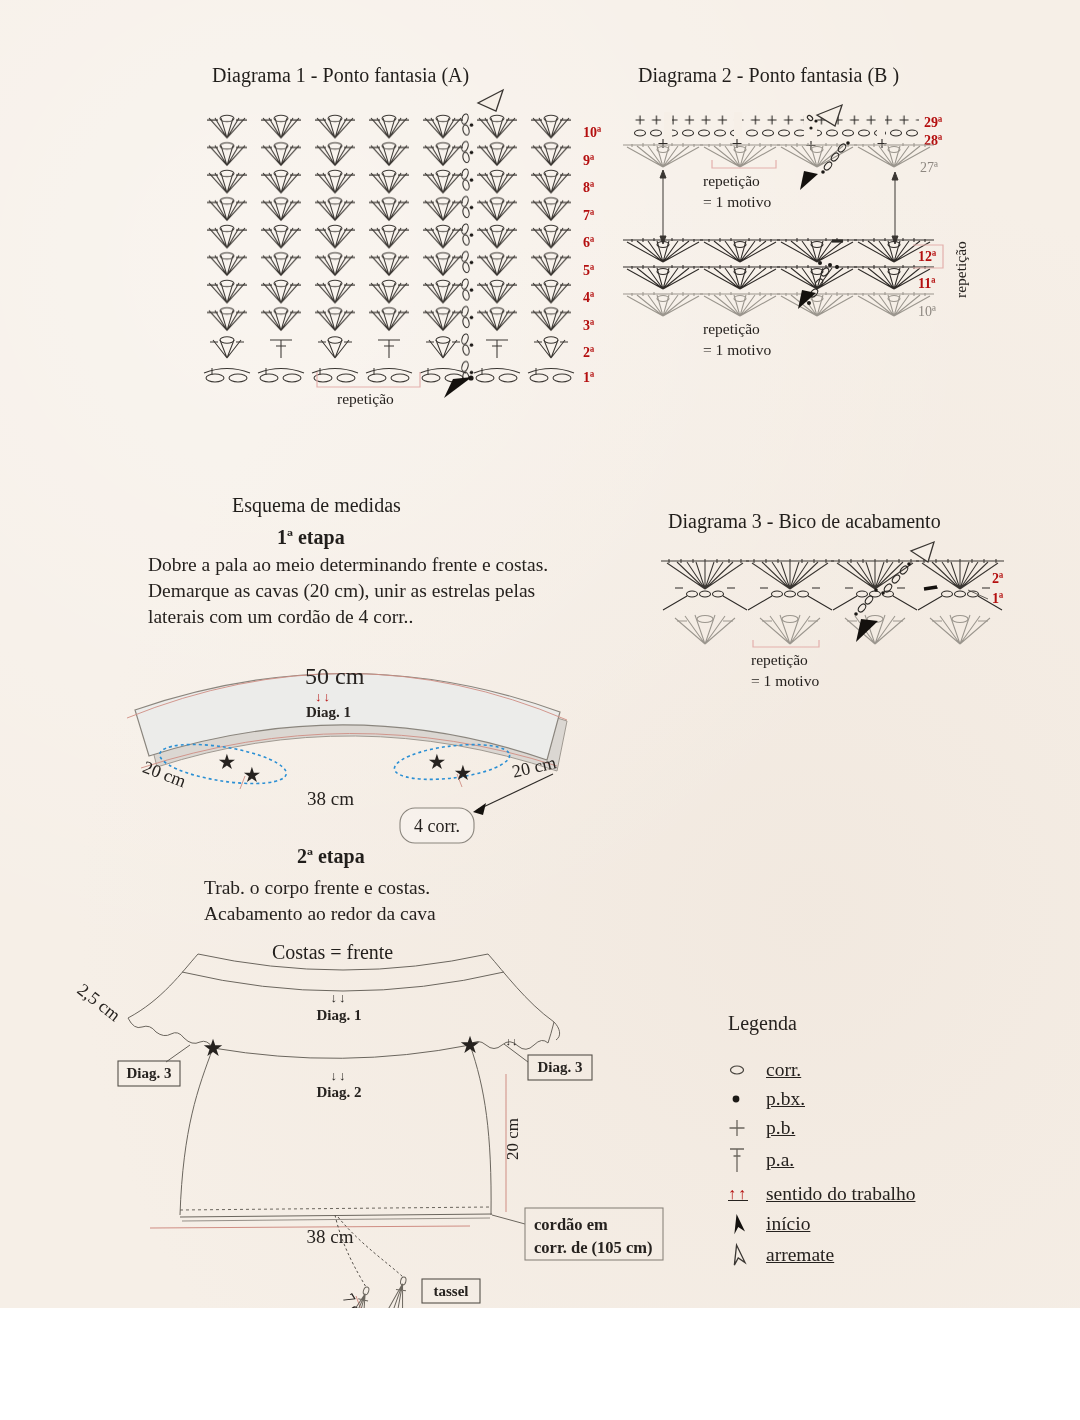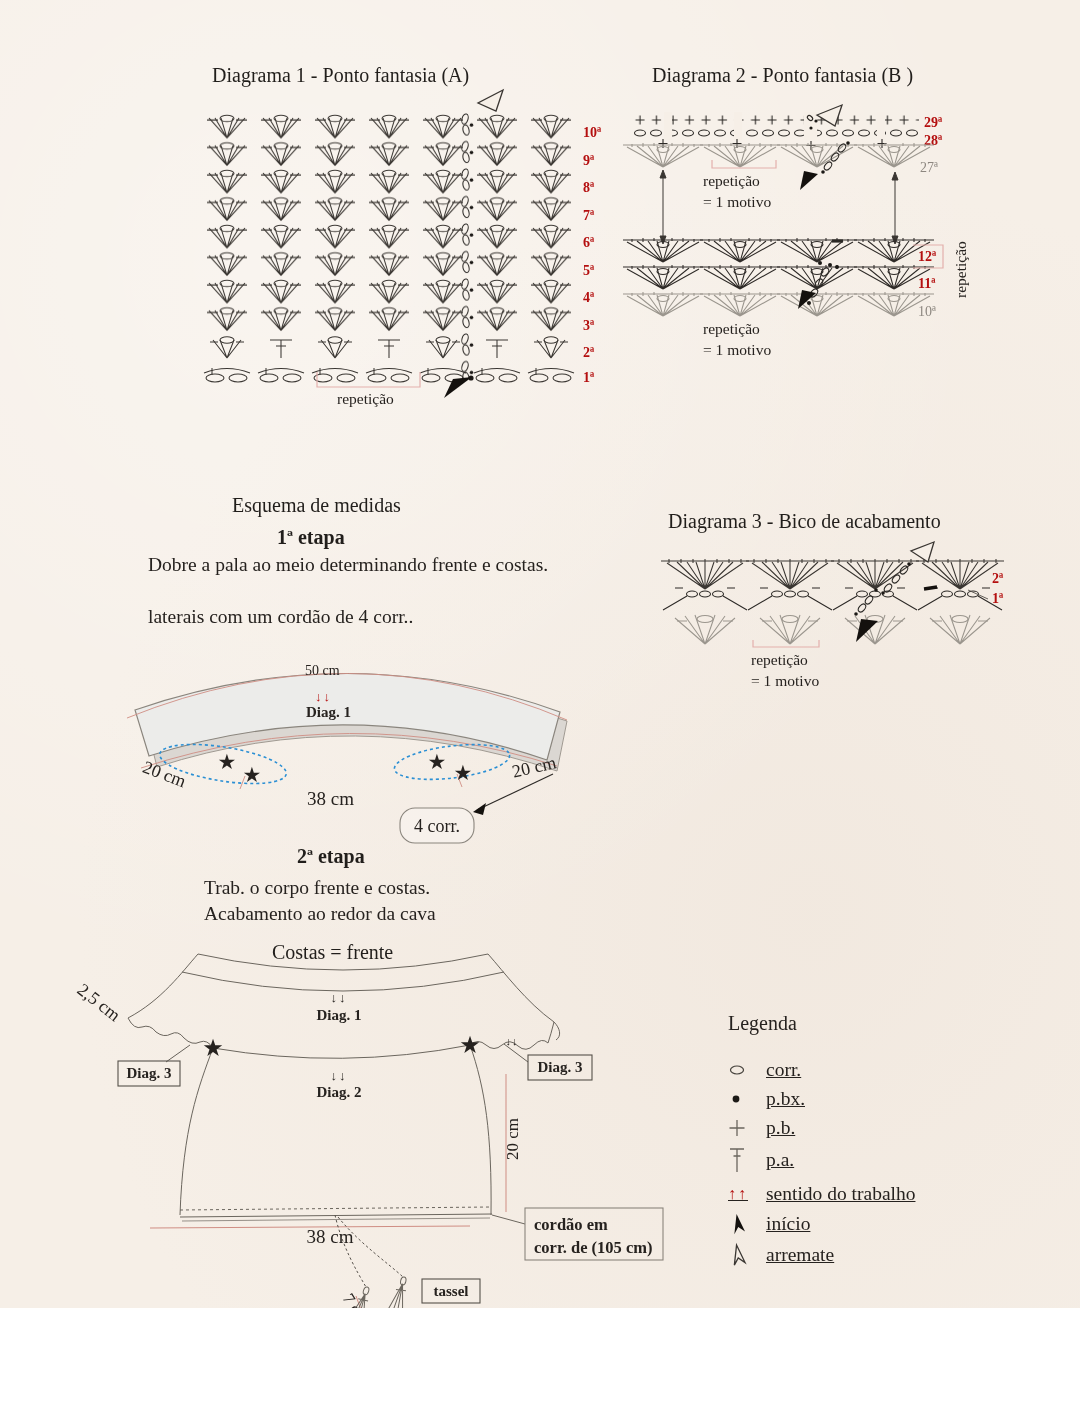--- a/index.html
+++ b/index.html
@@ -84,21 +84,21 @@
       <text class="rl" x="388" y="257">2ª</text>
       <text class="rl" x="388" y="282">1ª</text>
     </g>
     <path d="M122,272 v15 h103 v-15" stroke="#e3b0ac" fill="none" stroke-width="1.2"></path>
     <text class="cap" x="142" y="304">repetição</text>
     <circle cx="276" cy="278" r="2.6" fill="#1c1916"></circle>
     <polygon points="249,298 277,277 258,279" fill="#14110e"></polygon>
     <polygon points="308,-10 283,3 301,11" fill="#f6efe7" stroke="#3a3632" stroke-width="1.3"></polygon>
   </svg>
 
-  <div class="t ttl" style="left:652px;top:64px;">Diagrama 2 - Ponto fantasia (B )</div>
+  <div class="t ttl" style="left:638px;top:64px;">Diagrama 2 - Ponto fantasia (B )</div>
 
   <svg style="left:630px;top:100px;" width="430" height="280" viewBox="0 0 430 280">
     <defs>
       <pattern id="p2plus" width="16.5" height="12" x="2" y="14" patternUnits="userSpaceOnUse">
         <path d="M8,1.5 v9 M3.5,6 h9" stroke="#2c2926" stroke-width="1.1" fill="none"></path>
       </pattern>
       <pattern id="p2ch" width="16" height="10" x="2" y="28" patternUnits="userSpaceOnUse">
         <ellipse cx="8" cy="5" rx="5.5" ry="3" stroke="#2c2926" stroke-width="1.05" fill="none"></ellipse>
       </pattern>
       <g id="fanB" stroke-width="1.05" fill="none">
@@ -188,20 +188,21 @@
     <text class="rl" x="288" y="188">11ª</text>
     <text class="gl" x="288" y="216">10ª</text>
     <text class="cap" transform="translate(336,198) rotate(-90)">repetição</text>
     <text class="cap" x="73" y="234">repetição</text>
     <text class="cap" x="73" y="255">= 1 motivo</text>
   </svg>
 
   <div class="t ttl" style="left:232px;top:494px;">Esquema de medidas</div>
   <div class="t ttl b" style="left:277px;top:526px;">1ª etapa</div>
   <div class="t body-text" style="left:148px;top:552px;">Dobre a pala ao meio determinando frente e costas.</div>
+  <div class="t body-text" style="left:148px;top:578px;">Demarque as cavas (20 cm), unir as estrelas pelas</div>
   <div class="t body-text" style="left:148px;top:604px;">laterais com um cordão de 4 corr..</div>
 
   <div class="t ttl" style="left:668px;top:510px;">Diagrama 3 - Bico de acabamento</div>
 
   <svg style="left:650px;top:538px;" width="420" height="170" viewBox="0 0 420 170">
     <defs>
       <g id="fanC" stroke-width="1.05" fill="none">
         <path d="M-44,0 h88"></path>
         <path d="M-36,-2 v4 M-24,-2 v4 M-12,-2 v4 M0,-2 v4 M12,-2 v4 M24,-2 v4 M36,-2 v4"></path>
         <path d="M0,28 L-38,2 M0,28 L-28,1 M0,28 L-18,1 M0,28 L-9,1 M0,28 L0,2 M0,28 L9,1 M0,28 L18,1 M0,28 L28,1 M0,28 L38,2"></path>
@@ -277,21 +278,21 @@
       <text x="122" y="121">★</text>
       <text x="147" y="134">★</text>
       <text x="332" y="121">★</text>
       <text x="358" y="132">★</text>
     </g>
     <path d="M448,126 L372,162" stroke="#2c2926" stroke-width="1.1"></path>
     <polygon points="368,164 381,155 378,167" fill="#14110e"></polygon>
     <rect x="295" y="160" width="74" height="35" rx="15" fill="rgba(255,255,255,0.25)" stroke="#8a857d" stroke-width="1.1"></rect>
     <text x="332" y="184" text-anchor="middle" font-size="18">4 corr.</text>
   </svg>
-  <div class="t" style="left:305px;top:663px;font-size:14px;">50 cm</div>
+  <div class="t" style="left:305px;top:663px;font-size:24px;">50 cm</div>
   <div class="t arrows red" style="left:315px;top:689px;">↓↓</div>
   <div class="t diag-lbl" style="left:306px;top:704px;">Diag. 1</div>
   <div class="t" style="left:142px;top:764px;font-size:18px;transform:rotate(21deg);">20 cm</div>
   <div class="t" style="left:512px;top:757px;font-size:18px;transform:rotate(-13deg);">20 cm</div>
   <div class="t" style="left:307px;top:788px;font-size:19px;">38 cm</div>
 
   <div class="t ttl b" style="left:297px;top:845px;">2ª etapa</div>
   <div class="t body-text" style="left:204px;top:875px;">Trab. o corpo frente e costas.</div>
   <div class="t body-text" style="left:204px;top:901px;">Acabamento ao redor da cava</div>
   <div class="t ttl" style="left:272px;top:941px;">Costas = frente</div>

